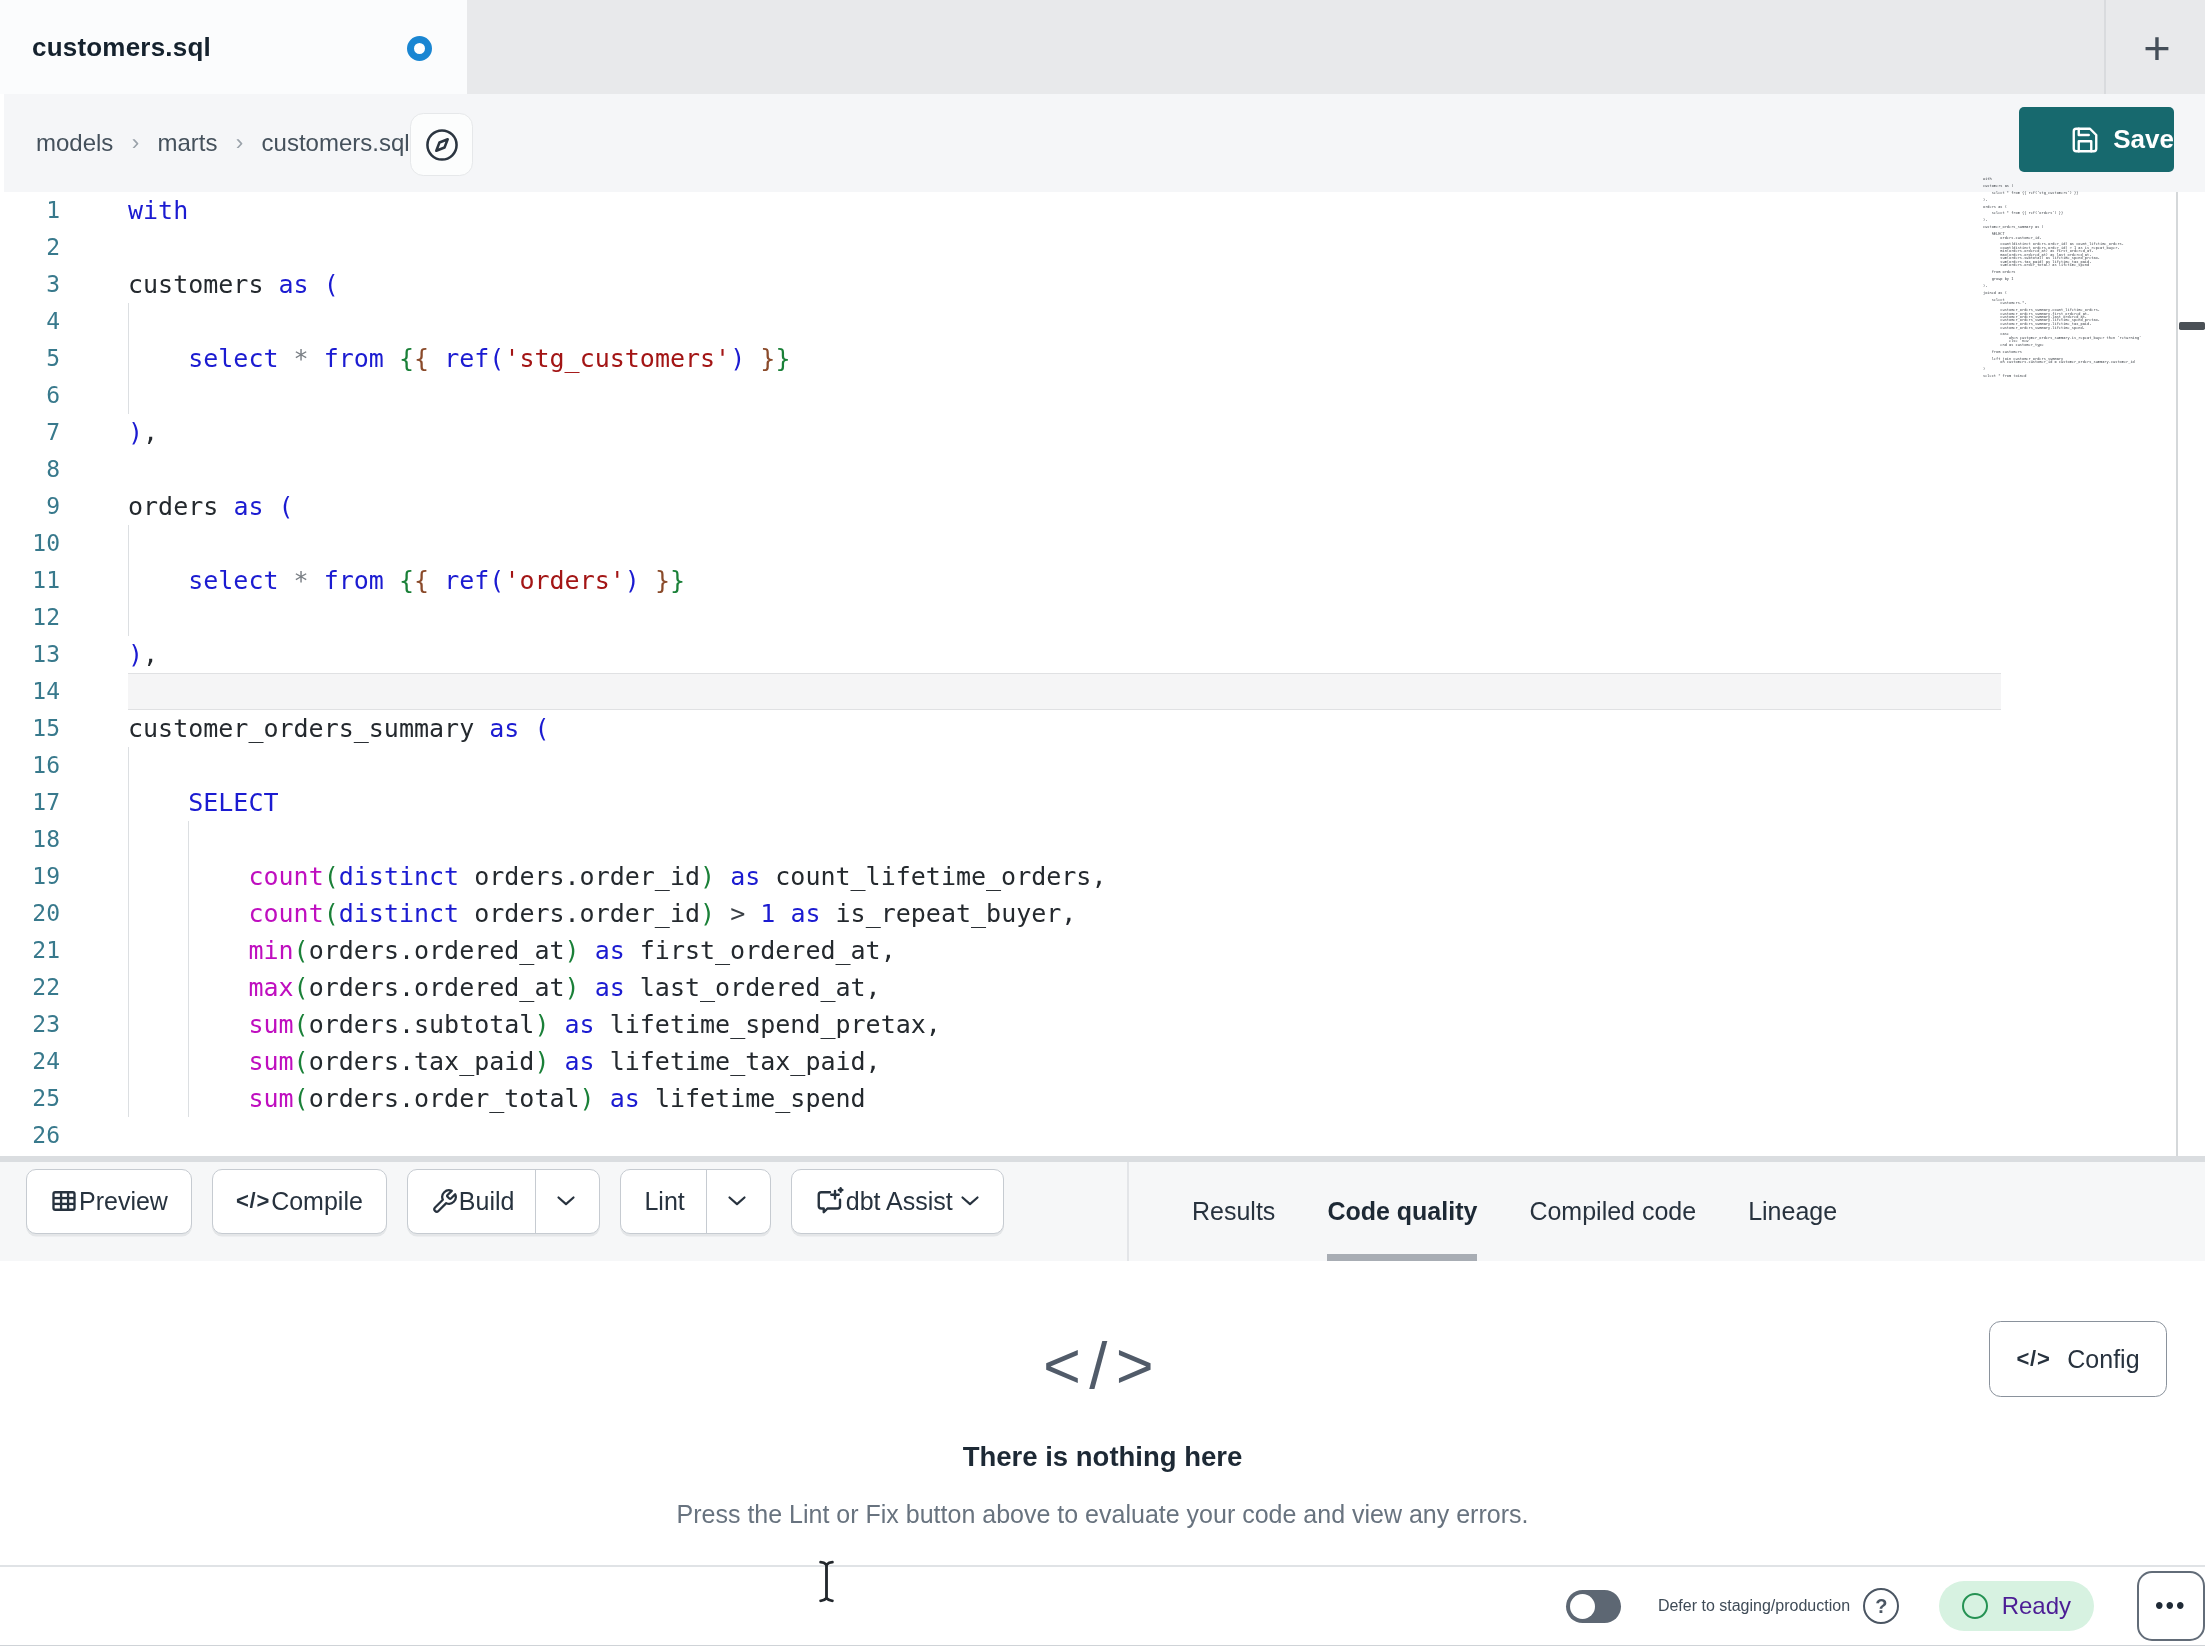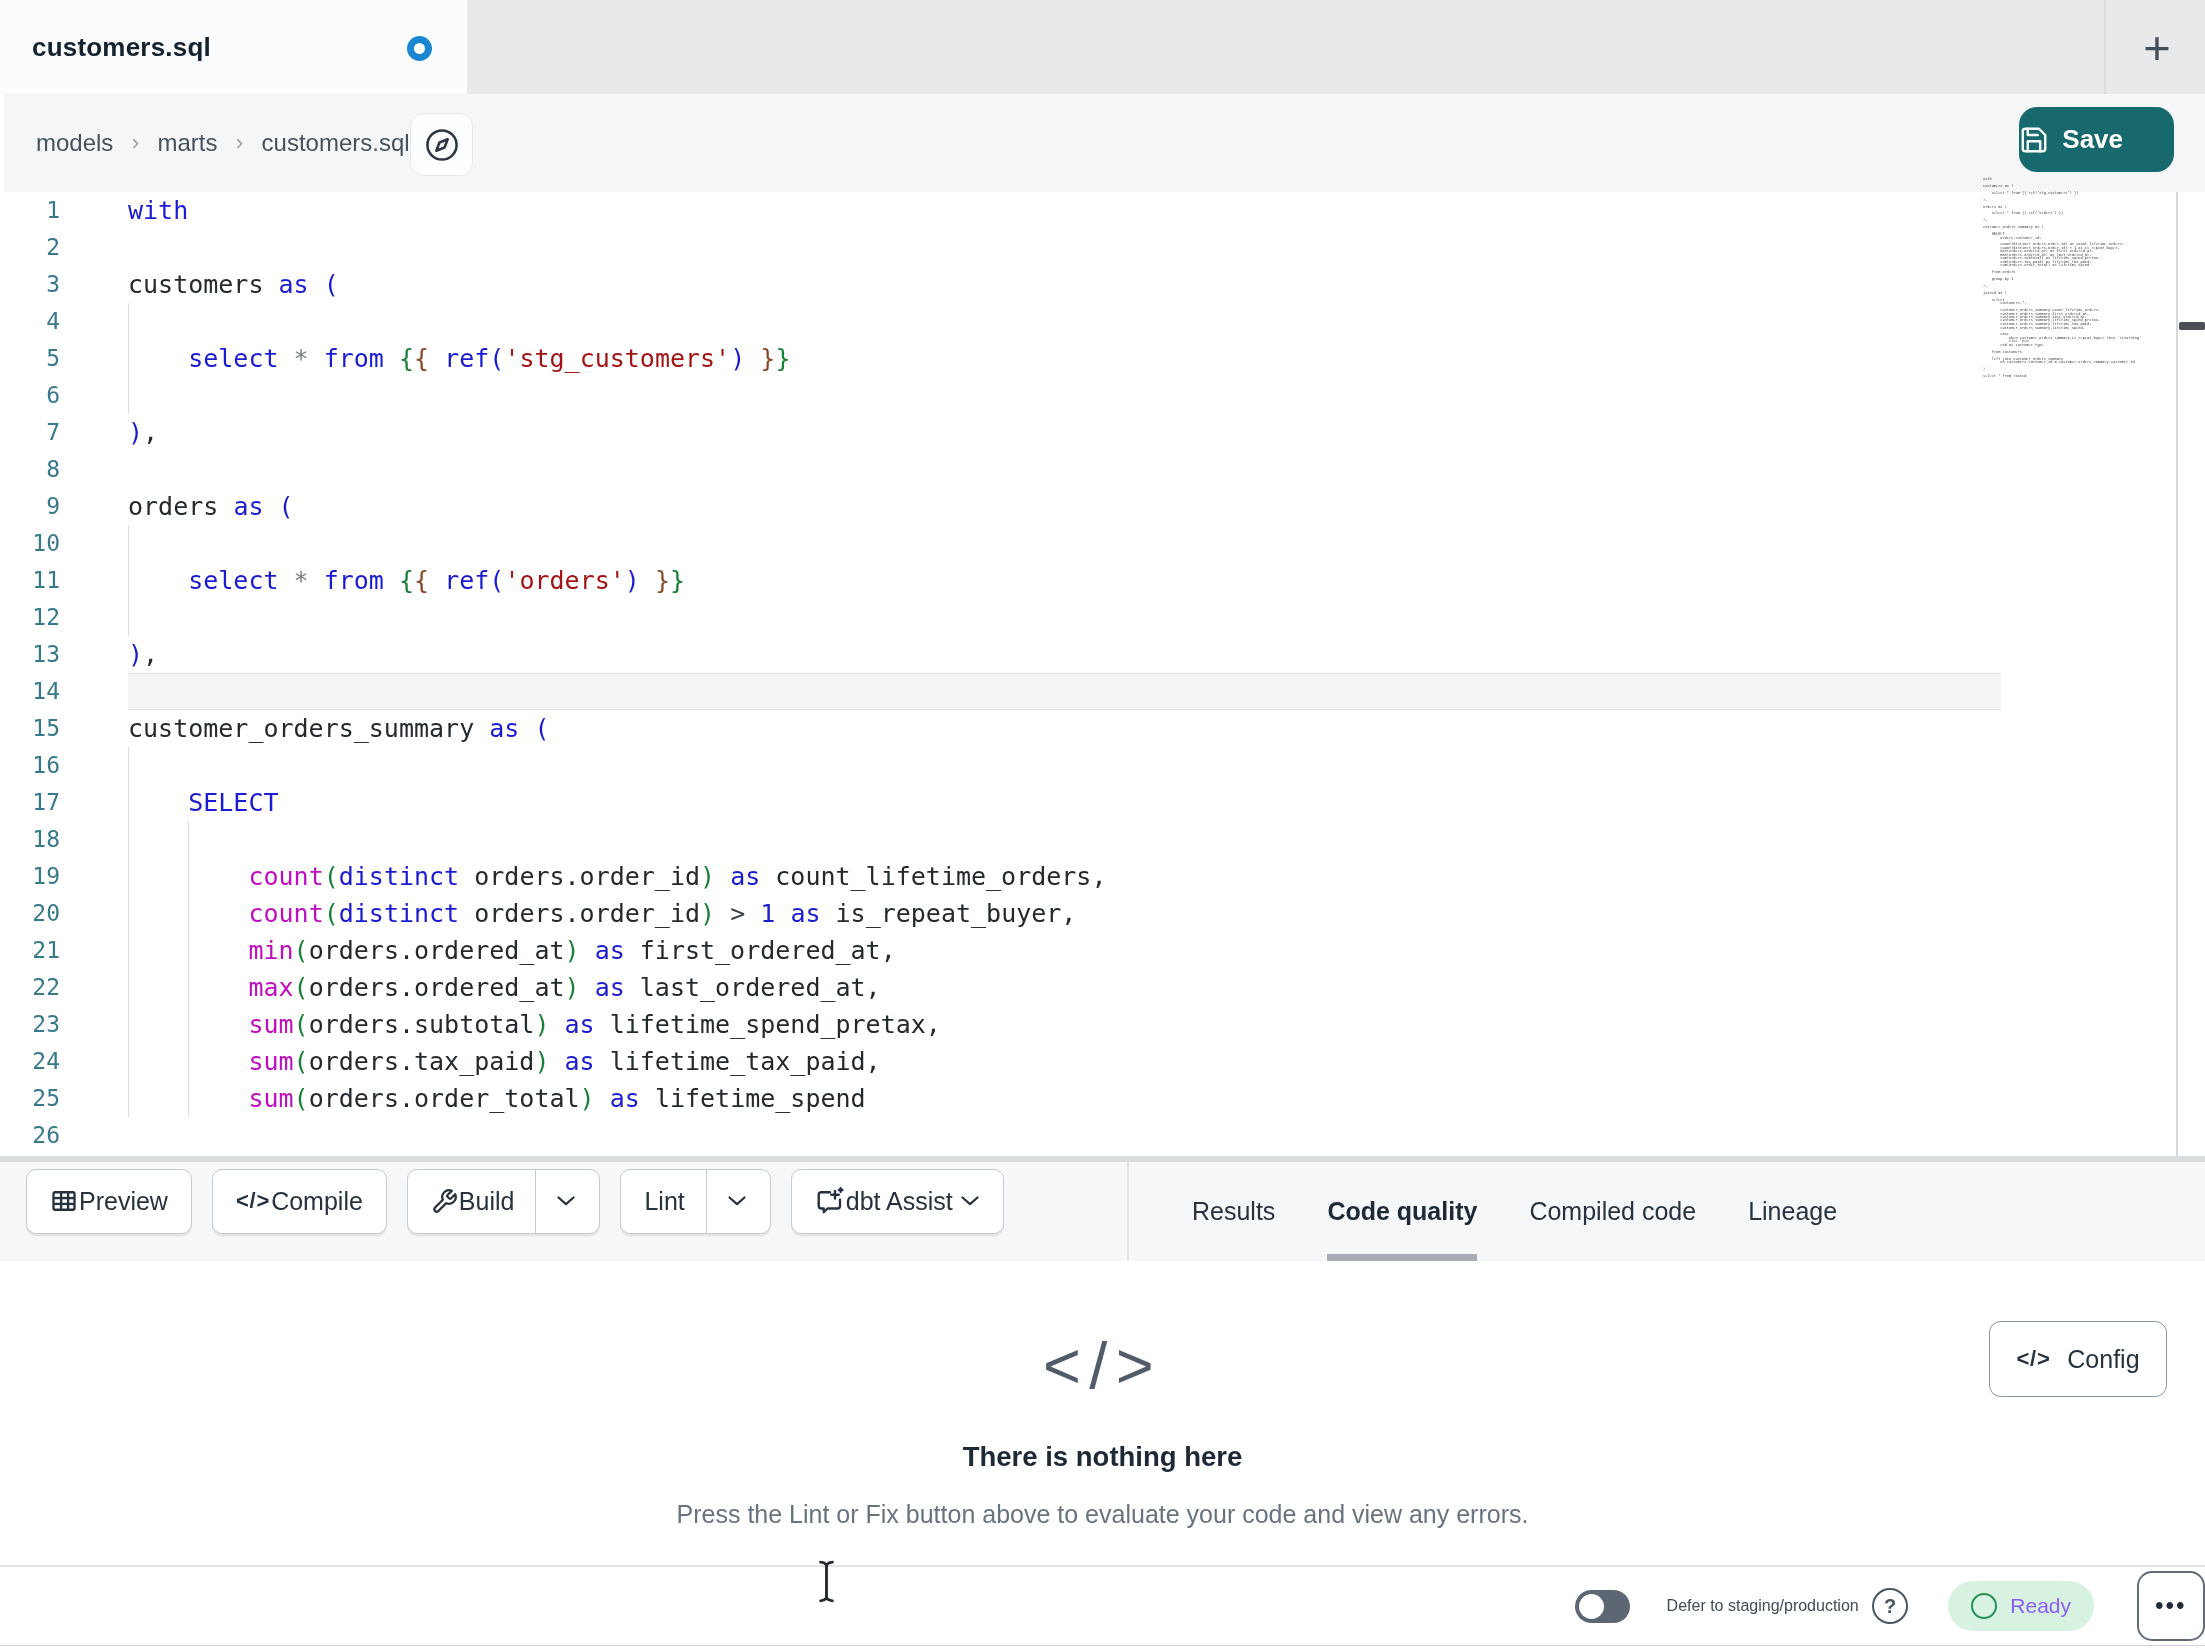--- a/index.html
+++ b/index.html
@@ -17,22 +17,22 @@
   #new-tab-btn{position:absolute;left:2128px;top:18.3px;width:58px;height:58px;display:flex;align-items:center;
                justify-content:center;font-size:47px;font-weight:300;color:#444e58;line-height:1;}
 
   
   #pathbar{position:absolute;left:4px;top:94px;width:2205px;height:98px;background:#f5f6f8;}
   #breadcrumb{position:absolute;left:32px;top:0;height:98px;display:flex;align-items:center;gap:18.3px;
               font-size:24px;color:#45515c;}
   #breadcrumb .sep{color:#9aa2aa;font-size:22.5px;}
   #compass-btn{position:absolute;left:406px;top:19px;width:61px;height:61px;border:1.7px solid #e6e8ea;
                border-radius:13.3px;background:#fcfdfd;display:flex;align-items:center;justify-content:center;}
-  #save-btn{position:absolute;left:2015px;top:13.3px;width:155px;height:65px;background:#17696e;border-radius:18px;
-            display:flex;align-items:center;justify-content:flex-start;gap:13.3px;color:#ffffff;font-size:26px;font-weight:600;}
+  #save-btn{position:absolute;left:2015px;top:13.3px;width:155px;height:65px;background:#17696e;border-radius:5px;
+            display:flex;align-items:center;justify-content:flex-end;gap:13.3px;color:#ffffff;font-size:26px;font-weight:600;}
 
   
   #editor{position:absolute;left:0;top:192px;width:2205px;height:964px;background:#ffffff;
           font-family:"DejaVu Sans Mono",monospace;}
   #gutter{position:absolute;left:0;top:0;width:128px;}
   .gn{height:37px;line-height:37px;text-align:right;padding-right:68px;box-sizing:border-box;
       font-size:23px;color:#38798c;}
   #code-lines{position:absolute;left:128px;top:0;width:2051px;}
   .cl{position:relative;height:37px;line-height:37px;font-size:25px;white-space:pre;}
   .cl .guide{position:absolute;top:0;bottom:0;border-left:1.7px solid #dcdfe2;}
@@ -83,21 +83,21 @@
              border-top:2.5px solid #e0e3e6;border-bottom:1.7px solid #cfd3d7;box-sizing:content-box;
              display:flex;align-items:center;justify-content:flex-end;padding-right:11.7px;}
   #defer-toggle{width:55px;height:33px;border-radius:16.7px;background:#5d6773;position:relative;margin-right:37px;}
   #defer-toggle .knob{position:absolute;left:4.2px;top:4.2px;width:25px;height:25px;border-radius:50%;background:#ffffff;}
   #defer-label{font-size:16px;color:#3f4b57;margin-right:13.3px;}
   #help-icon{width:32px;height:32px;border:2.5px solid #4b5663;border-radius:50%;display:flex;align-items:center;
              justify-content:center;font-size:20px;font-weight:700;color:#4b5663;margin-right:40px;}
   #ready-pill{height:50px;border-radius:25px;background:#d7f2e1;display:flex;align-items:center;gap:13.3px;
               padding:0 23px;margin-right:43px;}
   #ready-dot{width:22px;height:22px;border:2.5px solid #259253;border-radius:50%;}
-  #ready-pill .txt{font-size:21px;font-weight:500;color:#8b5cf6;}
+  #ready-pill .txt{font-size:24px;font-weight:500;color:#4c1d95;}
   #more-btn{width:68px;height:70px;border:2.5px solid #626c78;border-radius:15px;background:#ffffff;
             display:flex;align-items:center;justify-content:center;font-size:23px;font-weight:700;
             letter-spacing:2.5px;color:#1f2a36;box-sizing:border-box;}
 
   #mouse-cursor{position:absolute;left:813px;top:1558px;}
   svg{display:block;}
 </style>
 </head>
 <body>
 

